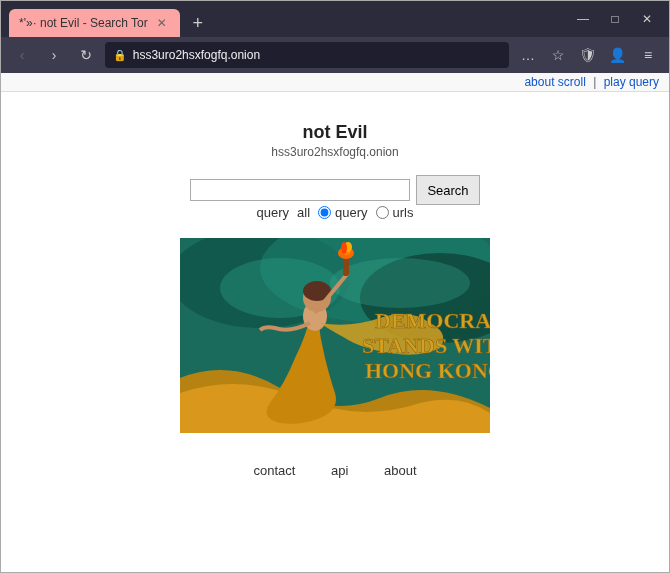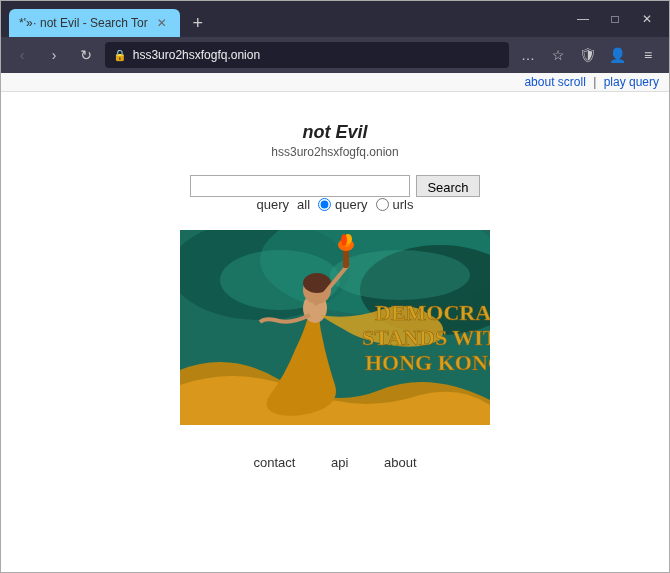--- a/index.html
+++ b/index.html
@@ -17,21 +17,21 @@
       padding: 0 8px;
       flex-shrink: 0;
     }
     .tab-bar {
       display: flex;
       align-items: flex-end;
       height: 100%;
       flex: 1;
     }
     .tab {
-      background: #7dd3fc;
+      background: #fca5a5;
       height: 28px;
       display: flex;
       align-items: center;
       padding: 0 10px;
       border-radius: 6px 6px 0 0;
       font-size: 12px;
       color: #333;
       min-width: 160px;
       max-width: 220px;
       gap: 6px;
@@ -134,21 +134,20 @@
       align-items: center;
       overflow-y: auto;
       padding: 20px 0;
     }
     .site-title {
       font-size: 18px;
       font-weight: bold;
       color: #222;
       text-align: center;
       margin-top: 10px;
-      font-style: italic;
     }
     .site-subtitle {
       font-size: 12px;
       color: #555;
       text-align: center;
       margin-top: 2px;
     }
     .search-area {
       display: flex;
       align-items: center;
@@ -157,21 +156,21 @@
     }
     .search-input {
       width: 220px;
       height: 22px;
       border: 1px solid #aaa;
       padding: 0 4px;
       font-size: 13px;
       outline: none;
     }
     .search-btn {
-      height: 22px;
+      height: 30px;
       padding: 4px 10px;
       background: #e8e8e8;
       border: 1px solid #aaa;
       font-size: 13px;
       cursor: pointer;
     }
     .filter-row {
       display: flex;
       align-items: flex-start;
       gap: 8px;

